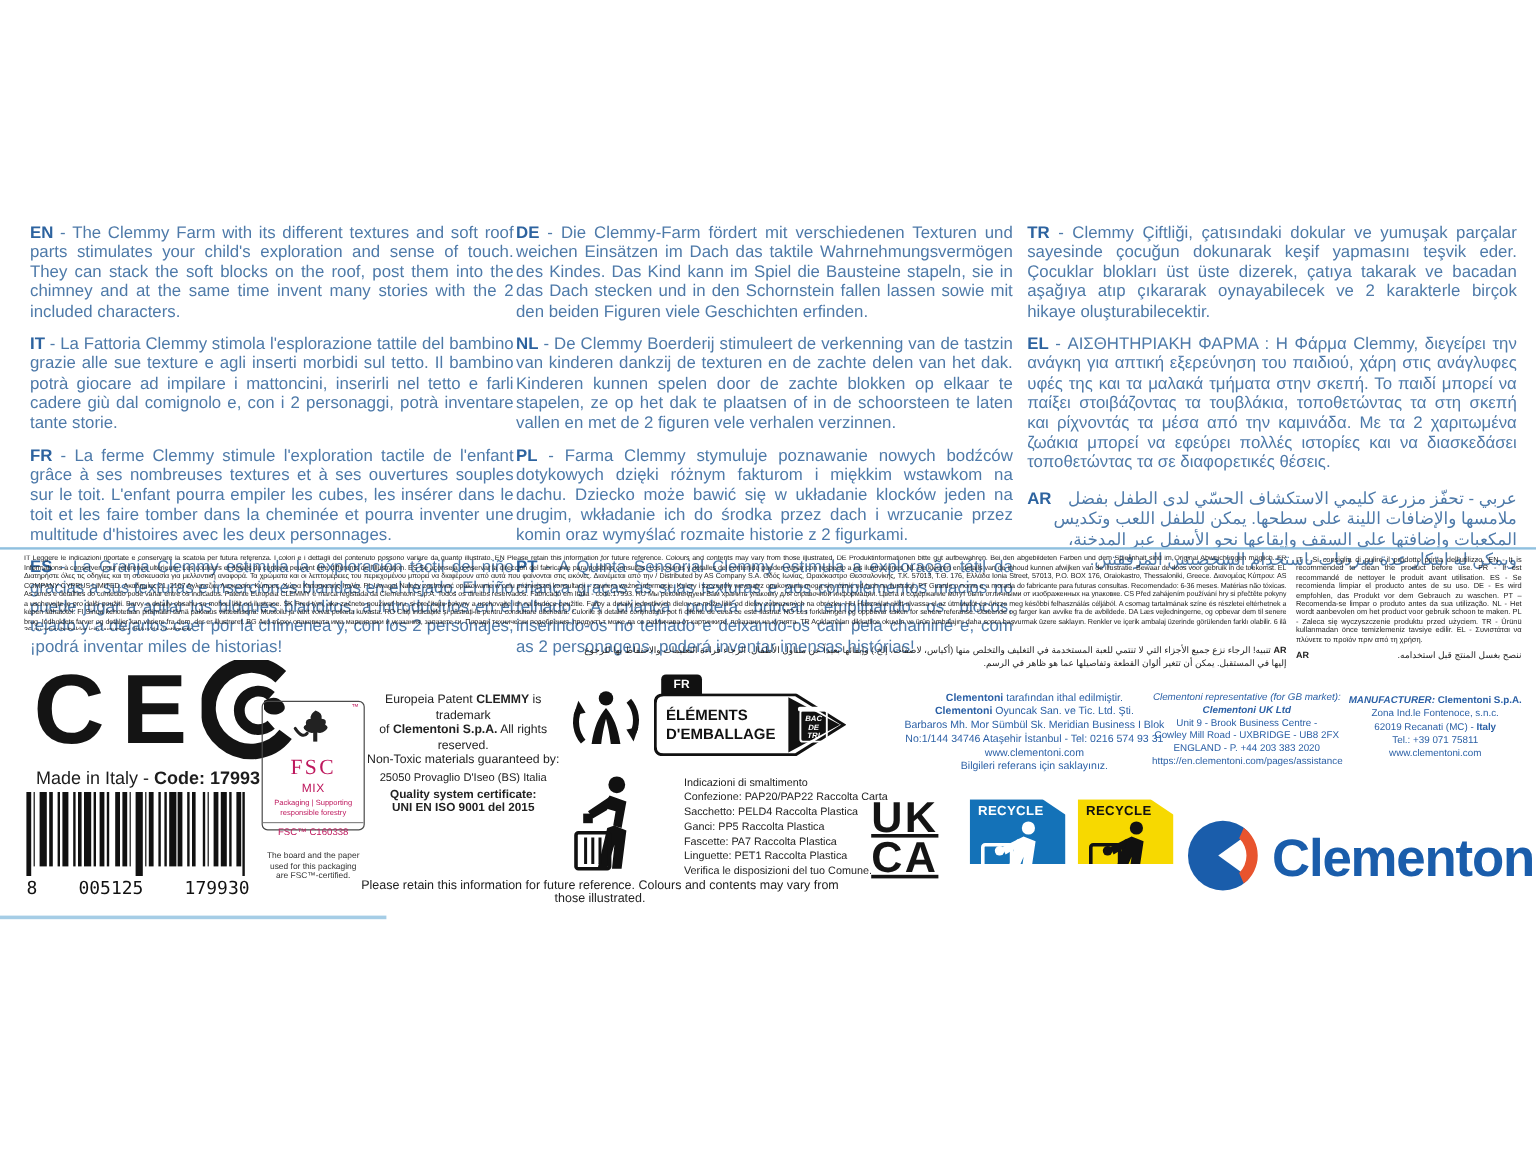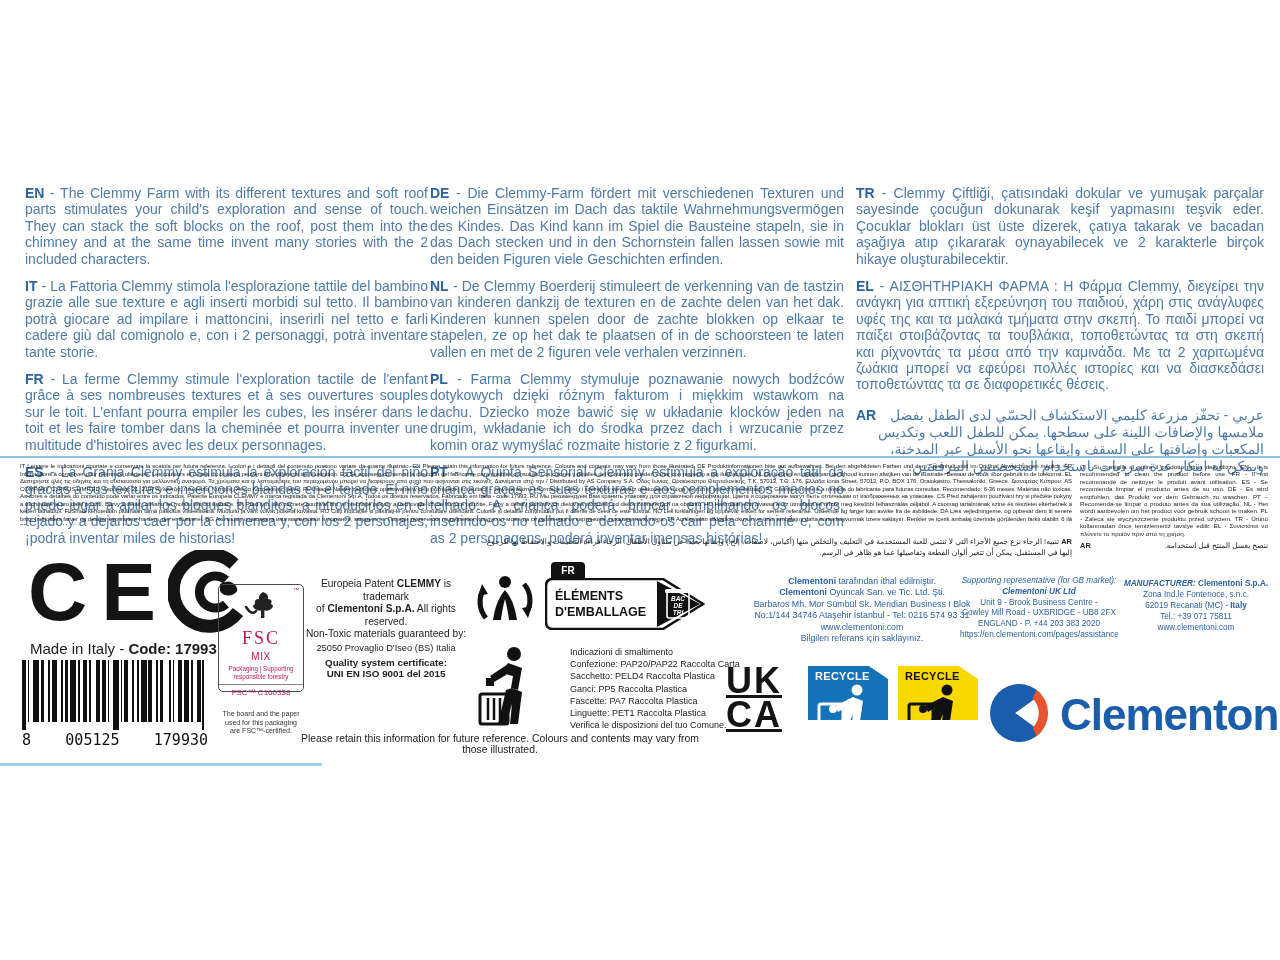--- a/index.html
+++ b/index.html
@@ -313,21 +313,21 @@
 <div id="turkey" class="company">
   <div><b>Clementoni</b><span> tarafından ithal edilmiştir.</span></div>
   <div><b>Clementoni</b><span> Oyuncak San. ve Tic. Ltd. Şti.</span></div>
   <div>Barbaros Mh. Mor Sümbül Sk. Meridian Business I Blok</div>
   <div>No:1/144 34746 Ataşehir İstanbul - Tel: 0216 574 93 31</div>
   <div>www.clementoni.com</div>
   <div>Bilgileri referans için saklayınız.</div>
 </div>
 
 <div id="ukrep" class="company">
-  <div class="it">Supporting representative  (for GB market):</div>
+  <div class="it">Clementoni representative  (for GB market):</div>
   <div class="bd">Clementoni UK Ltd</div>
   <div>Unit 9 - Brook Business Centre -</div>
   <div>Cowley Mill Road - UXBRIDGE - UB8 2FX</div>
   <div>ENGLAND - P. +44 203 383 2020</div>
   <div>https://en.clementoni.com/pages/assistance</div>
 </div>
 
 <div id="manufacturer" class="company">
   <div><span class="bi">MANUFACTURER: </span><span class="bd">Clementoni S.p.A.</span></div>
   <div>Zona Ind.le Fontenoce, s.n.c.</div>

